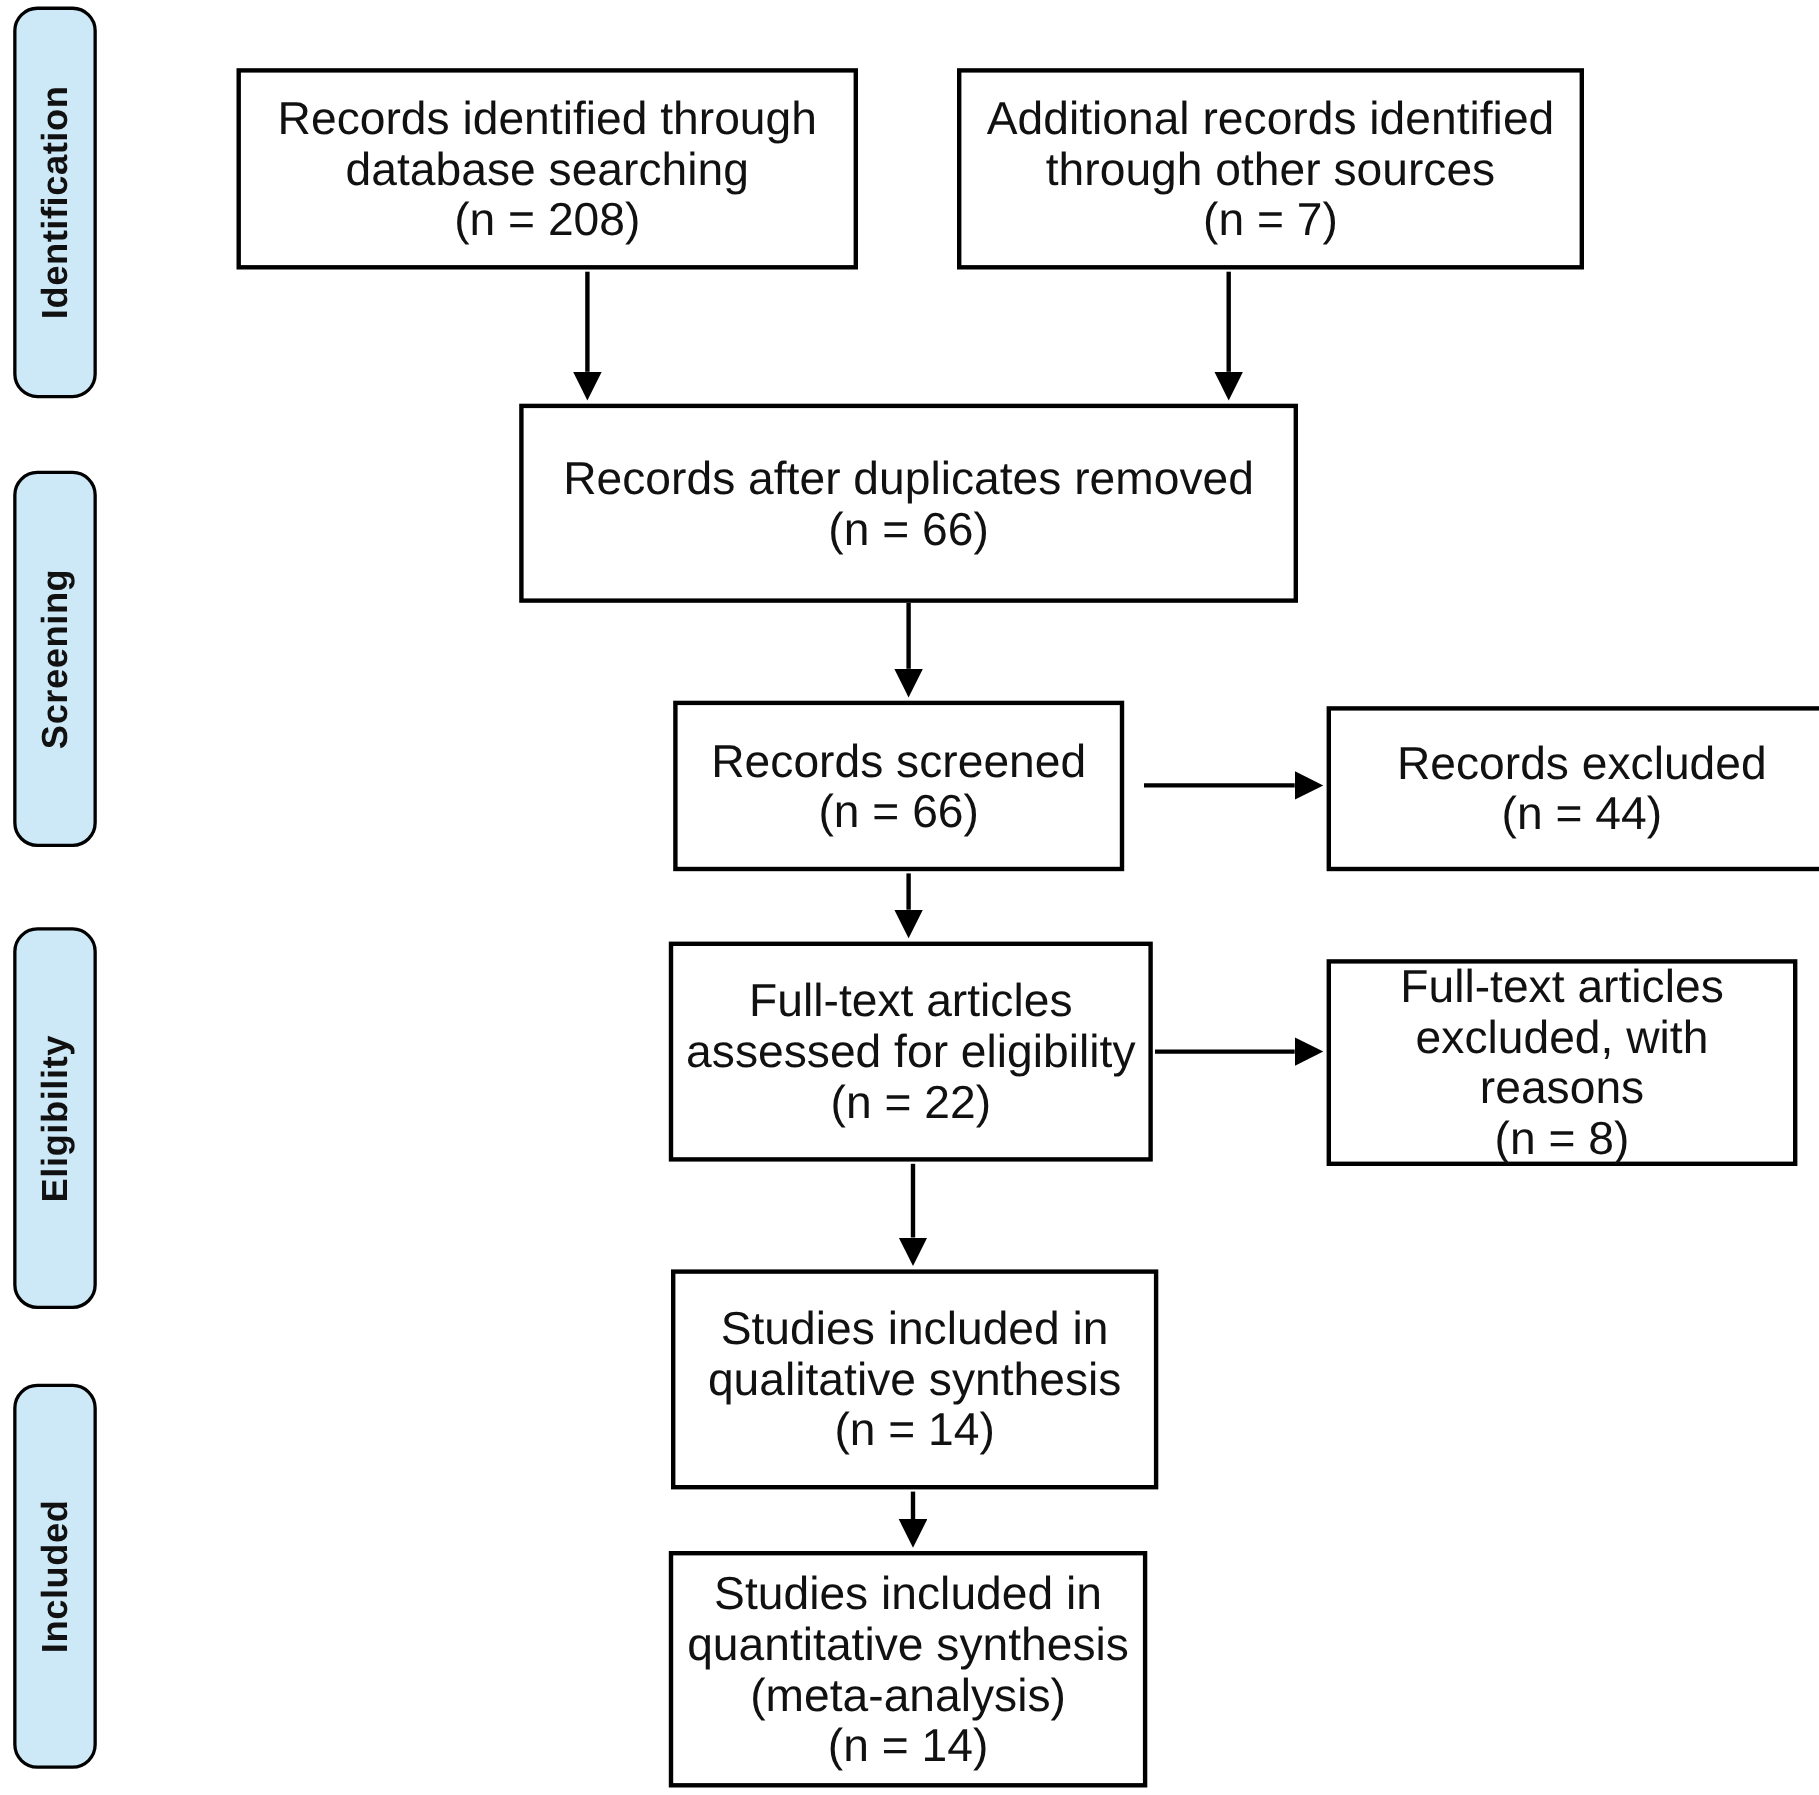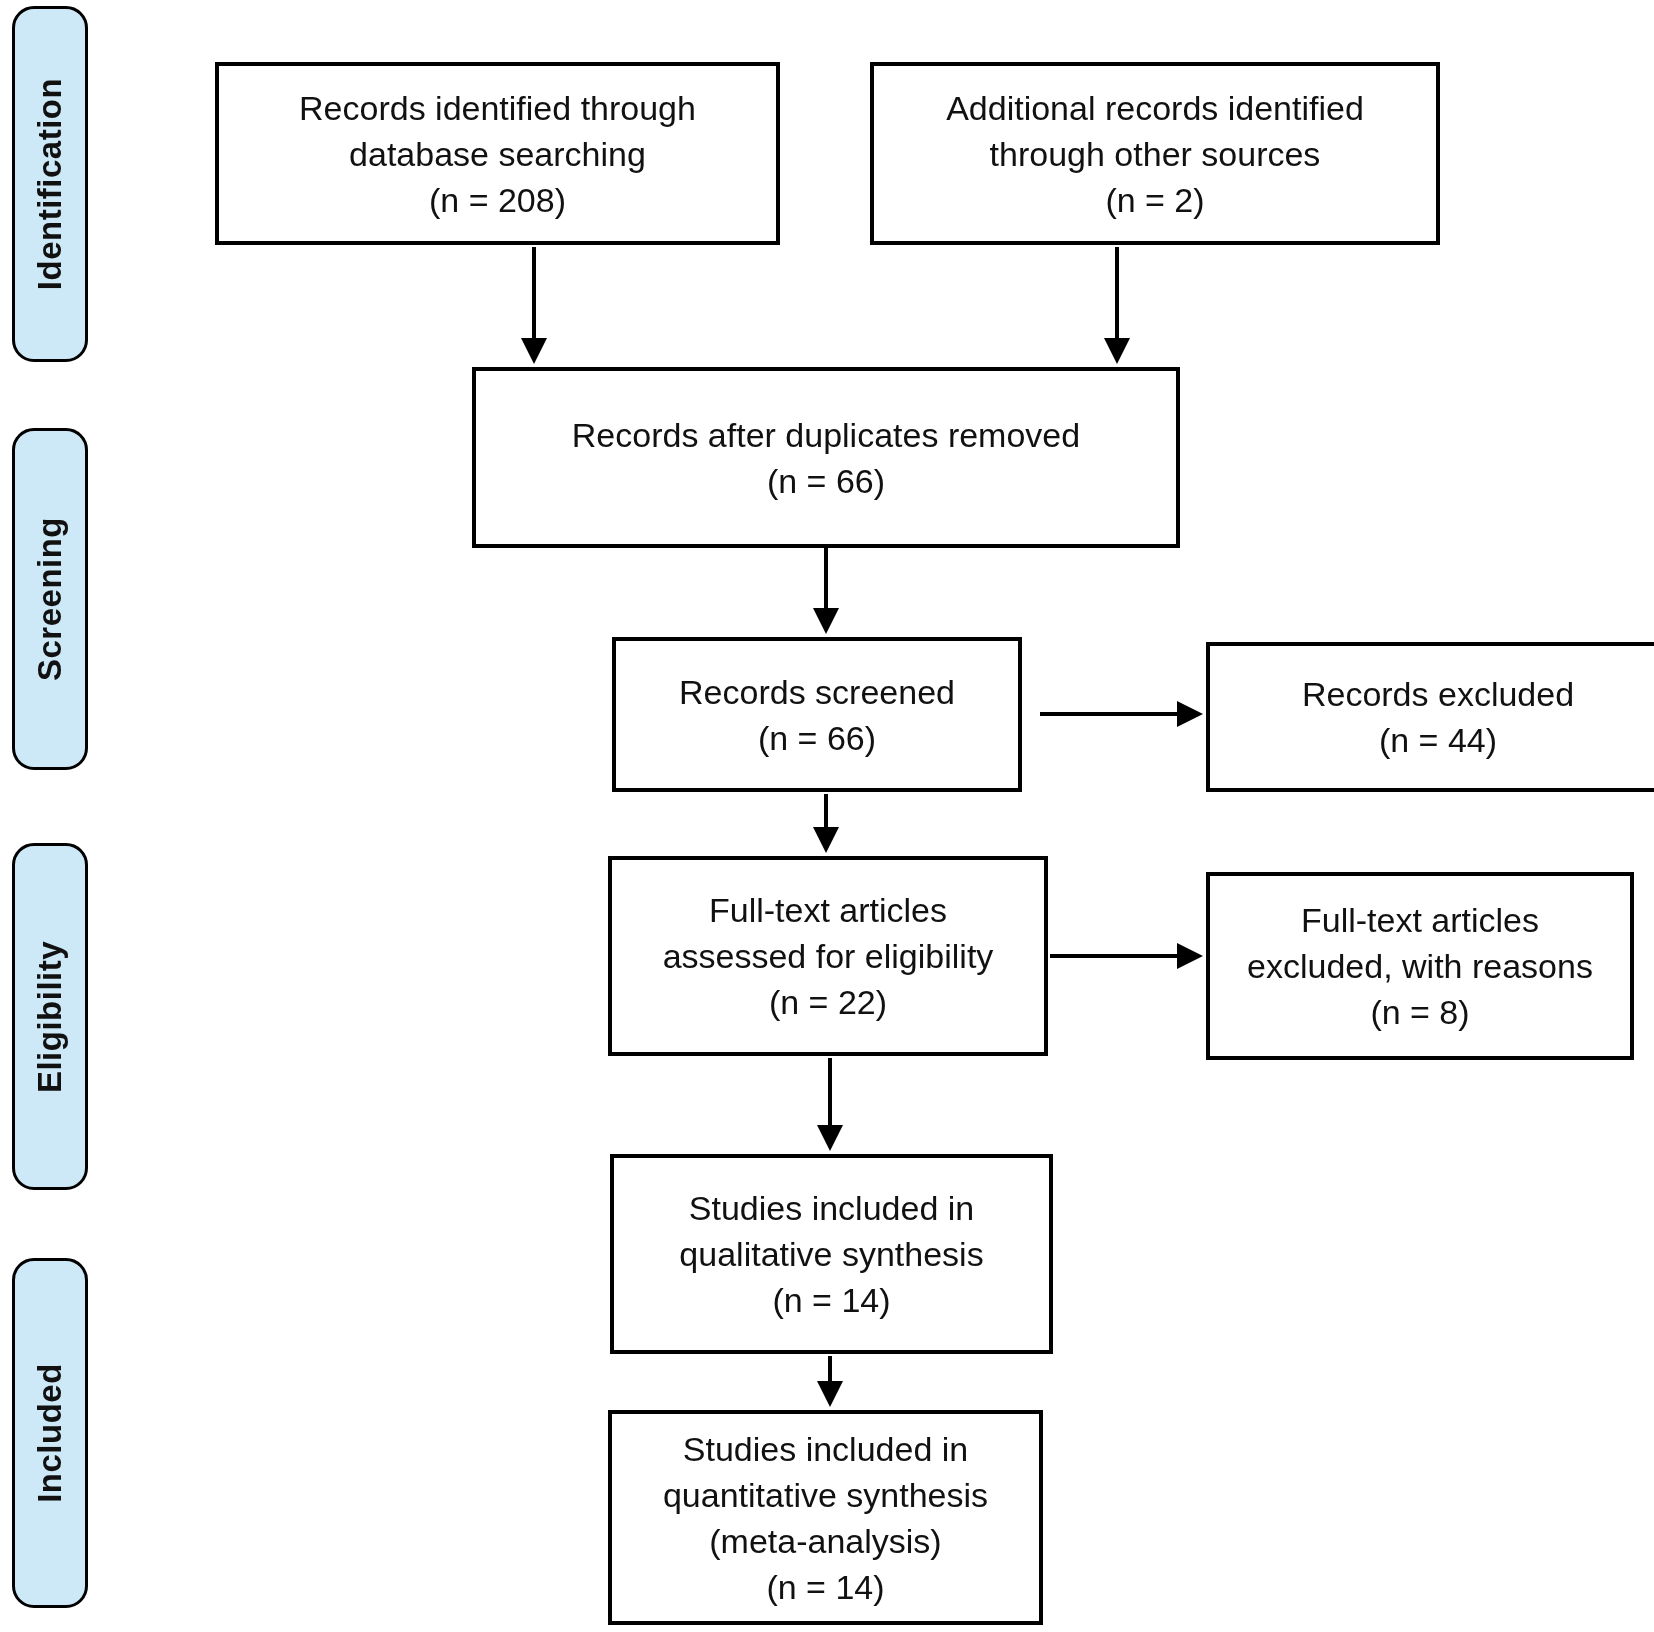--- a/index.html
+++ b/index.html
@@ -44,21 +44,21 @@
   }
   .flowbox {
     position: absolute;
     background: #ffffff;
     border: 4px solid #000000;
     box-sizing: border-box;
     display: flex;
     align-items: center;
     justify-content: center;
     text-align: center;
-    font-size: 34px;
+    font-size: 42px;
     line-height: 46px;
     white-space: pre-line;
     color: #111111;
   }
   
   .stage-identification { top: 6px;    height: 356px; }
   .stage-screening      { top: 428px;  height: 342px; }
   .stage-eligibility    { top: 843px;  height: 347px; }
   .stage-included       { top: 1258px; height: 350px; }
   
@@ -105,21 +105,21 @@
   <div class="stage stage-included" style="background: rgb(205, 232, 246);">
     <span>Included</span>
   </div>
 
   <div class="flowbox box-records-db">Records identified through
 database searching
 (n = 208)</div>
 
   <div class="flowbox box-records-other">Additional records identified
 through other sources
-(n = 2)</div>
+(n = 7)</div>
 
   <div class="flowbox box-after-duplicates">Records after duplicates removed
 (n = 66)</div>
 
   <div class="flowbox box-screened">Records screened
 (n = 66)</div>
 
   <div class="flowbox box-excluded">Records excluded
 (n = 44)</div>
 

